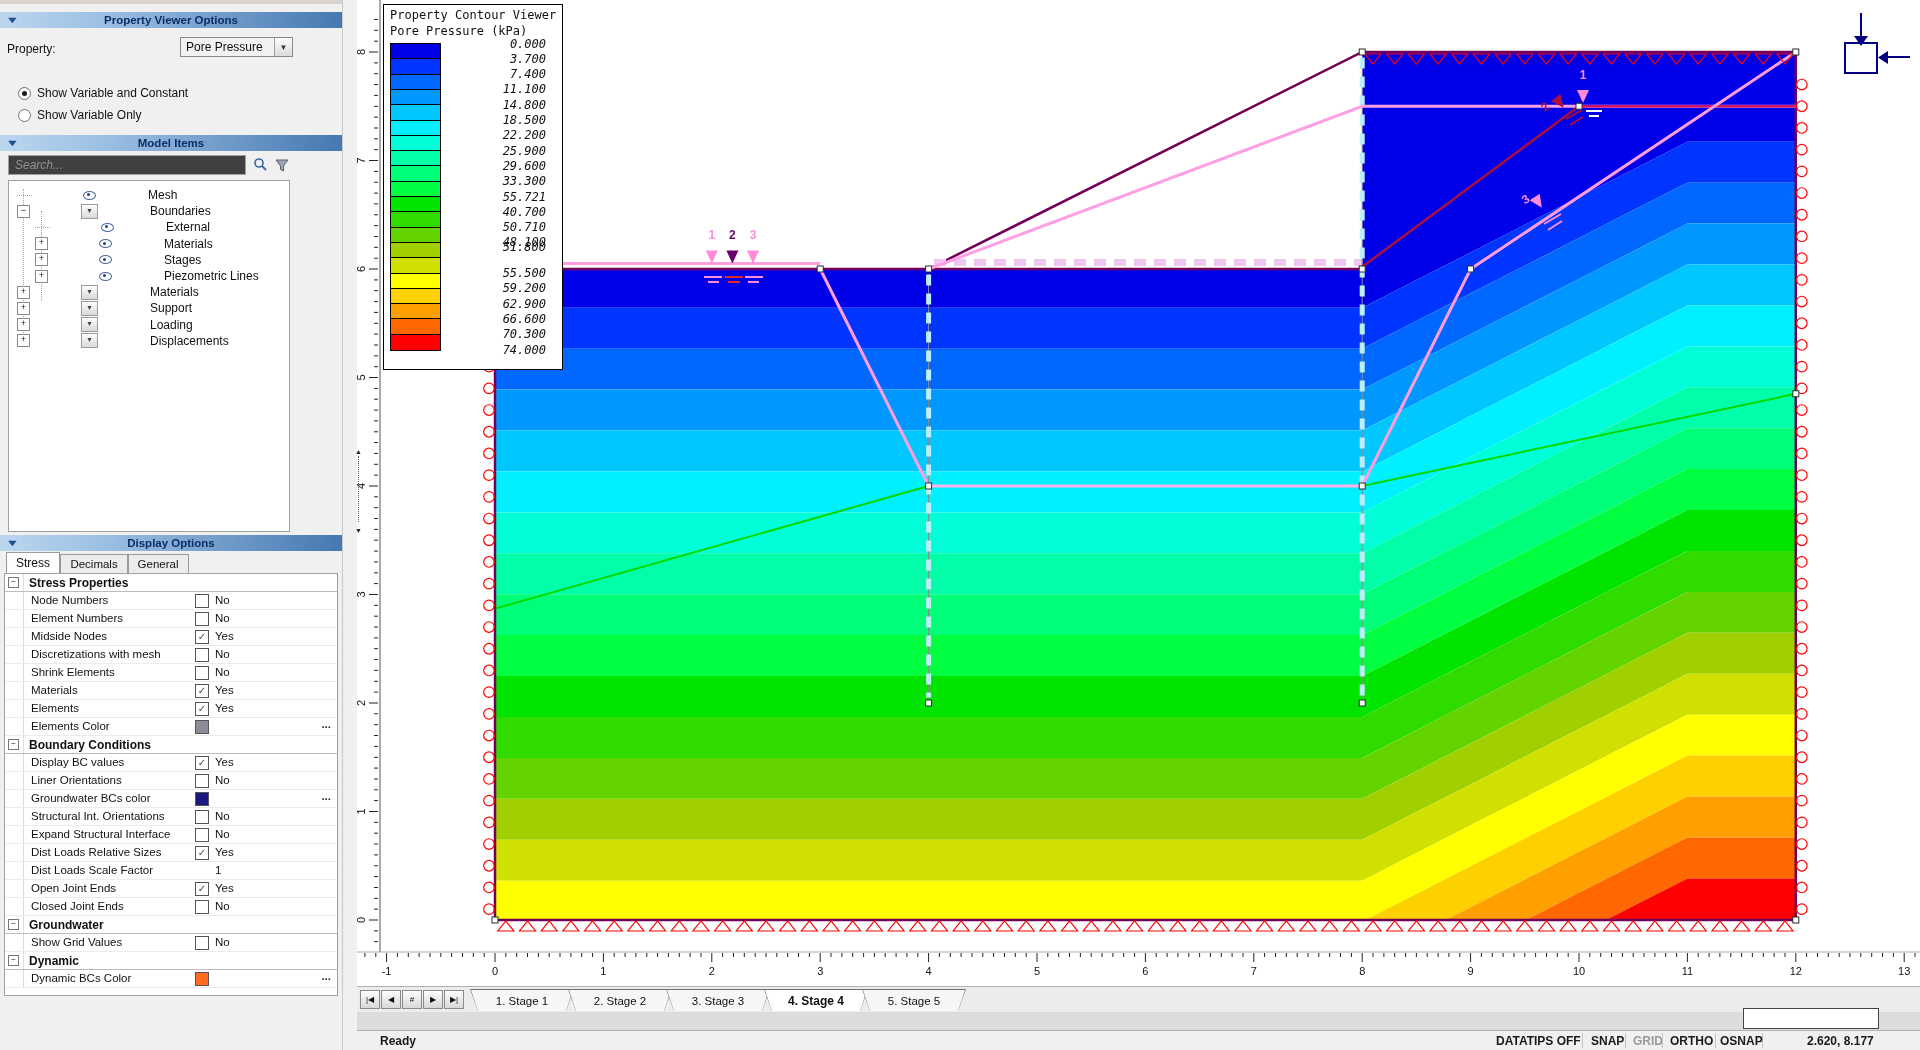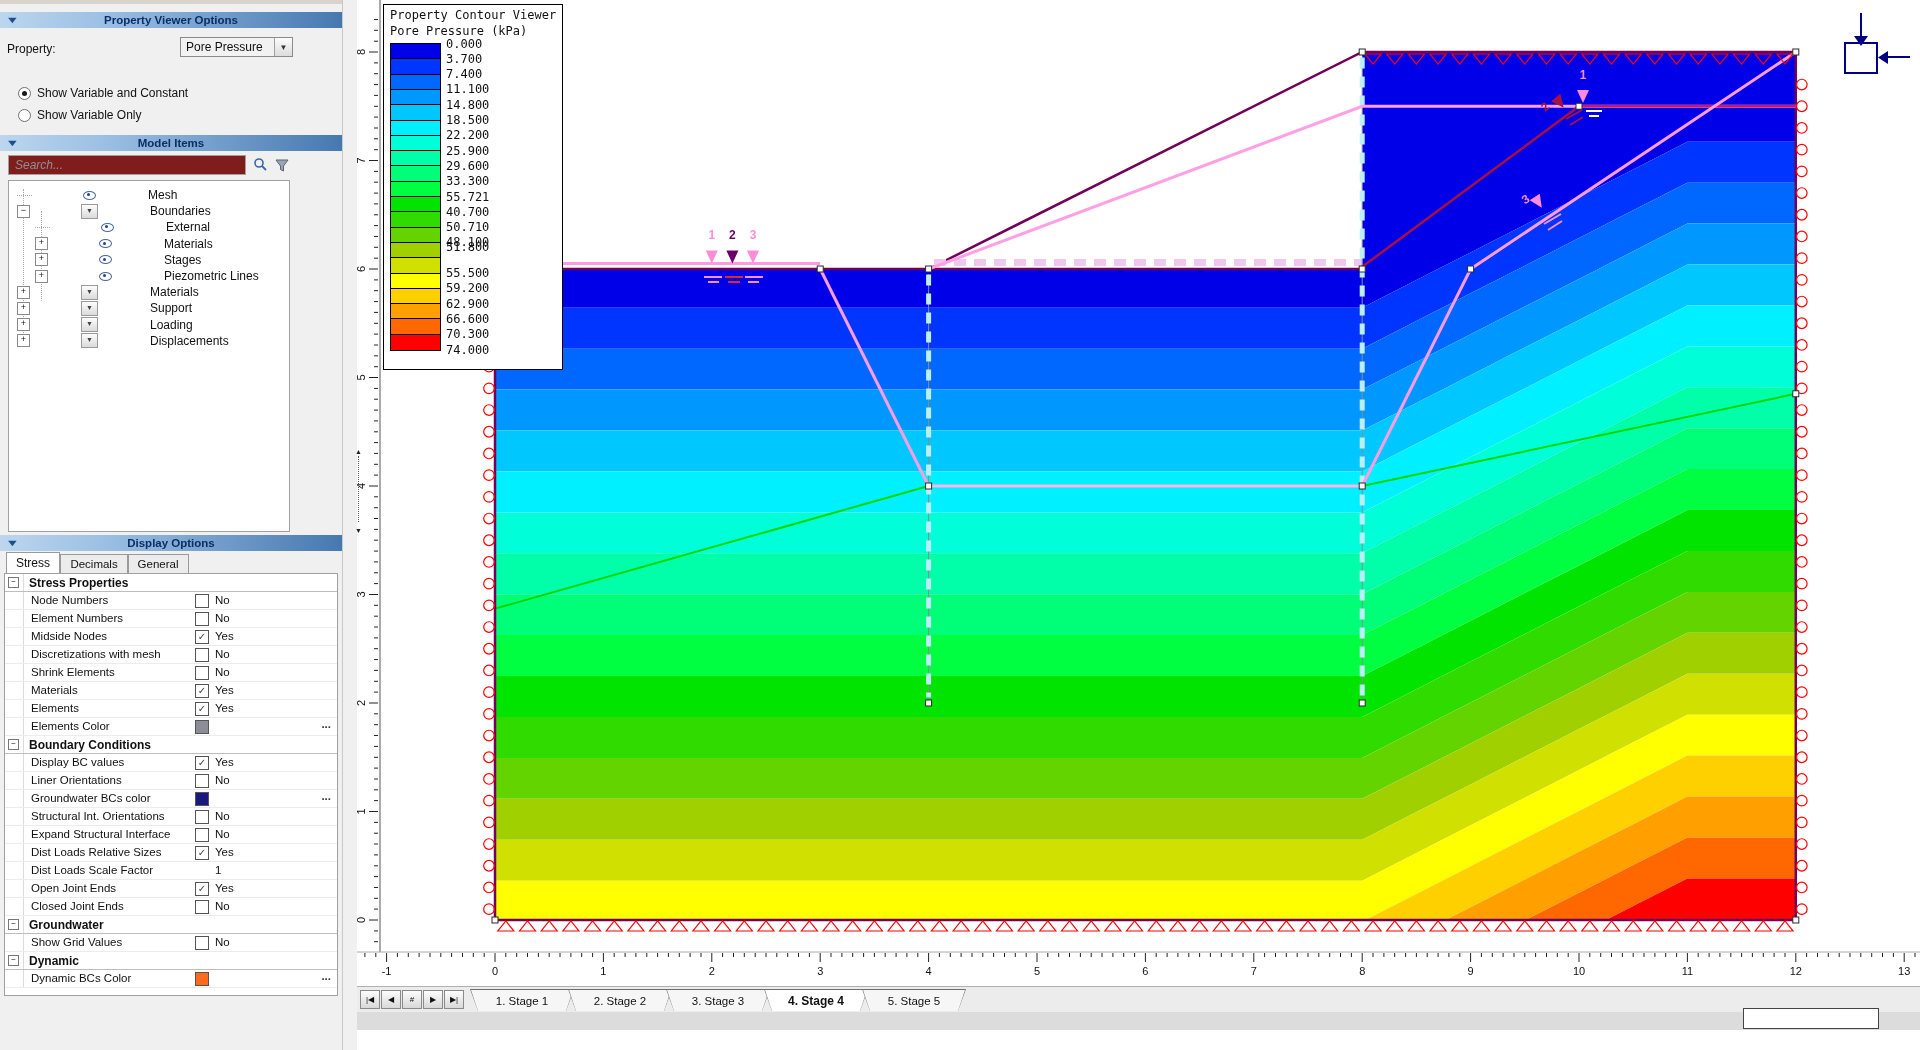--- a/index.html
+++ b/index.html
@@ -14,21 +14,21 @@
   .section-header .collapse{position:absolute;left:8px;top:3px;font-size:9px;color:#1e4e8c;transform:scaleX(1.6);}
   .lbl{position:absolute;font-size:12px;color:#111;}
   .combo{position:absolute;height:20px;background:#f2f2f2;border:1px solid #8a8a8a;box-sizing:border-box;display:flex;align-items:center;}
   .combo .txt{flex:1;padding-left:5px;font-size:12px;}
   .combo .dd{width:17px;height:100%;border-left:1px solid #a0a0a0;background:linear-gradient(#fcfcfc,#dcdcdc);display:flex;align-items:center;justify-content:center;font-size:8px;color:#333;}
   .groupbox{position:absolute;border:1px solid #b4b4b4;border-radius:3px;}
   .groupbox .gb-title{position:absolute;top:-8px;left:10px;background:#f0f0f0;padding:0 4px;font-size:12px;}
   .radio-row{position:absolute;display:flex;align-items:center;gap:6px;}
   .radio{width:13px;height:13px;border-radius:50%;border:1px solid #707070;background:#fff;box-sizing:border-box;position:relative;}
   .radio.sel::after{content:"";position:absolute;left:3px;top:3px;width:5px;height:5px;border-radius:50%;background:#1a1a1a;}
-  .searchbox{position:absolute;background:#7f1d1d;border:1px solid #a0a0a0;box-sizing:border-box;display:flex;align-items:center;}
+  .searchbox{position:absolute;background:#404040;border:1px solid #a0a0a0;box-sizing:border-box;display:flex;align-items:center;}
   .searchbox .ph{padding-left:6px;color:#909090;font-style:italic;font-size:12px;}
   .mini-icon{position:absolute;width:16px;height:16px;}
   .white-box{position:absolute;background:#fff;border:1px solid #a0a0a0;box-sizing:border-box;overflow:hidden;}
   
   .tree-item{position:absolute;height:16px;display:flex;align-items:center;font-size:12px;white-space:nowrap;gap:47px;}
   .expander{width:11px;height:11px;border:1px solid #8a8a8a;background:#fff;font-size:9px;line-height:9px;text-align:center;color:#222;margin-right:4px;flex:0 0 auto;}
   .ddbtn{width:15px;height:13px;border:1px solid #9a9a9a;background:linear-gradient(#fdfdfd,#dadada);font-size:7px;line-height:12px;text-align:center;color:#444;margin-right:5px;flex:0 0 auto;}
   .eye{width:13px;height:9px;border:1.5px solid #4a6a9a;border-radius:50%;position:relative;margin-right:5px;flex:0 0 auto;box-sizing:border-box;}
   .eye::after{content:"";position:absolute;left:3px;top:1.5px;width:3px;height:3px;border-radius:50%;background:#27408b;}
   .tree-guide{position:absolute;border-left:1px dotted #a8a8a8;width:0;}
@@ -52,21 +52,21 @@
   #splitter{position:absolute;left:342px;top:0;width:14px;height:1050px;background:#f0f0f0;border-left:1px solid #c8c8c8;}
   #split-handle{position:absolute;left:355px;top:448px;width:8px;height:86px;}
   #split-handle .dots{position:absolute;left:3px;top:8px;height:66px;border-left:1px dotted #555;}
   #split-handle .ar{position:absolute;left:0;font-size:7px;color:#222;}
   
   #legend{position:absolute;left:383px;top:4px;width:178px;height:364px;background:#fff;border:1px solid #000;
           font-family:"DejaVu Sans Mono",monospace;font-size:12px;z-index:5;}
   #legend .t1{position:absolute;left:6px;top:3px;white-space:pre;}
   #legend .t2{position:absolute;left:6px;top:19px;white-space:pre;}
   .lg-swatch{position:absolute;left:6px;width:49px;height:15.3px;border:1px solid #000;}
-  .lg-val{position:absolute;width:100px;left:62px;font-size:12px;}
+  .lg-val{position:absolute;width:100px;left:62px;text-align:right;font-size:12px;font-style:italic;}
   
   #tabbar{position:absolute;left:356px;top:986px;width:1564px;height:26px;background:#ececec;border-top:1px solid #b0b0b0;}
   .navbtn{position:absolute;top:3px;width:20px;height:19px;border:1px solid #8a8a8a;background:linear-gradient(#fdfdfd,#d8d8d8);
           font-size:8px;display:flex;align-items:center;justify-content:center;color:#111;box-sizing:border-box;}
   .stage-tab{position:absolute;top:2px;height:22px;}
   .stage-tab .outer{position:absolute;inset:0;background:#6e6e6e;clip-path:polygon(0 0,100% 0,calc(100% - 8px) 100%,8px 100%);}
   .stage-tab .inner{position:absolute;left:1px;right:1px;top:1px;bottom:0;background:#f6f6f6;clip-path:polygon(0 0,100% 0,calc(100% - 7px) 100%,7px 100%);
         display:flex;align-items:center;justify-content:center;font-size:11.5px;white-space:nowrap;}
   .stage-tab.active .inner{background:#ffffff;font-weight:bold;font-size:12px;}
   
@@ -667,20 +667,35 @@
       </div>
       <div class="stage-tab" style="left:506px;width:104px">
         <span class="outer"></span>
         <span class="inner">5. Stage 5</span>
       </div>
     </div>
 
   <div id="gray-strip"></div>
   <div id="coord-box"></div>
 
+  <div id="statusbar">
+    <div class="sb-item" style="left:24px">Ready</div>
+    <div class="sb-item" style="left:1140px">DATATIPS OFF</div>
+    <div class="sb-sep" style="left:1226px"></div>
+    <div id="sb-toggles"></div>
+    <div class="sb-sep" style="left:1406px"></div>
+    <div class="sb-item" style="left:1451px">2.620,  8.177</div>
+  <div class="sb-item" style="left:1235px">SNAP</div>
+      <div class="sb-item sb-dis" style="left:1277px">GRID</div>
+      <div class="sb-item" style="left:1314px">ORTHO</div>
+      <div class="sb-item" style="left:1364px">OSNAP</div>
+      <div class="sb-sep" style="left:1269px"></div>
+      <div class="sb-sep" style="left:1306px"></div>
+      <div class="sb-sep" style="left:1359px"></div>
+    </div>
 
   <div id="left-panel">
 
     <div class="section-header" style="top:8px">
       <span class="collapse">▼</span>
       <span>Property Viewer Options</span>
     </div>
     <div class="lbl" style="left:7px;top:38px">Property:</div>
     <div class="combo" style="left:180px;top:33px;width:113px">
       <span class="txt">Pore Pressure</span>

